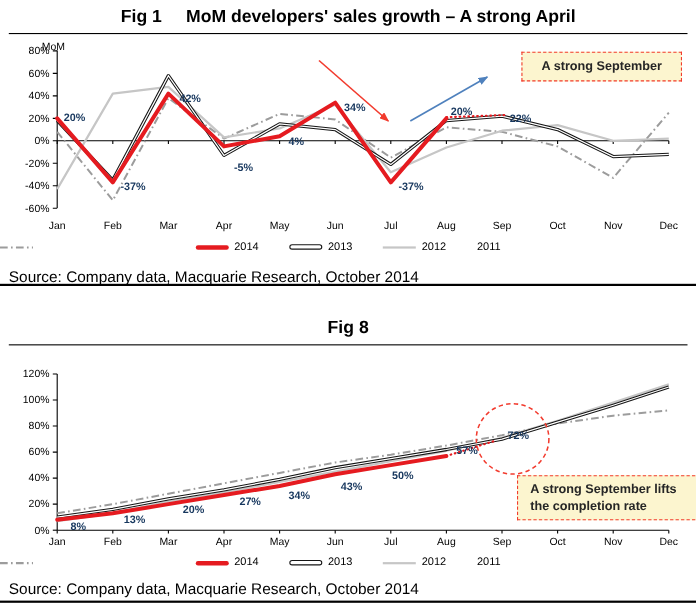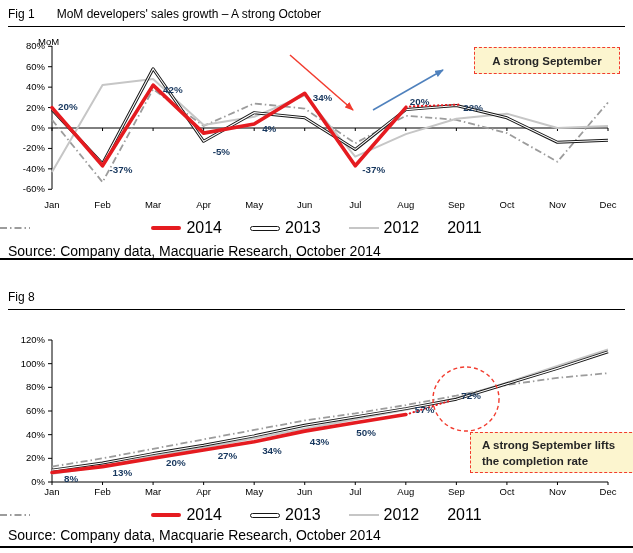--- a/index.html
+++ b/index.html
@@ -1,31 +1,31 @@
 <!DOCTYPE html>
 <html><head>
 <meta charset="utf-8">
 <style>
   html,body{margin:0;padding:0;background:#fff;}
   .page{position:relative;width:633px;height:553px;background:#fff;overflow:hidden;
         font-family:"Liberation Sans","DejaVu Sans",sans-serif;color:#000;}
   .fig-header{position:absolute;left:8px;width:617px;display:flex;gap:22px;
-        font-size:12px;font-weight:normal;border-bottom:1.5px solid #000;padding-bottom:5px;}
+        font-size:16px;font-weight:bold;border-bottom:1.5px solid #000;padding-bottom:5px;justify-content:center;}
   #fig1-header{top:7px}
   #fig2-header{top:290px}
   svg{position:absolute;left:0;display:block;}
   #chart1{top:28px}
   #chart2{top:315px}
   svg text{font-family:"Liberation Sans","DejaVu Sans",sans-serif;}
   text.tick{font-size:9.5px;fill:#000;}
   text.month{font-size:9.5px;fill:#000;}
   text.ylab{font-size:9.5px;fill:#000;}
   text.dlabel{font-size:9.8px;font-weight:bold;fill:#17375e;}
   .legend{position:absolute;left:0;width:633px;display:flex;justify-content:center;
-        align-items:center;gap:28px;font-size:16px;}
+        align-items:center;gap:28px;font-size:10px;}
   #legend1{top:219px}
   #legend2{top:506px}
   .legend-item{display:flex;align-items:center;gap:5px;}
   .sw2014{width:30px;height:4px;background:#e51b20;border-radius:2px;}
   .sw2013{width:30px;height:5px;border:1.4px solid #161616;border-radius:3px;background:#fff;box-sizing:border-box;}
   .sw2012{width:30px;height:2px;background:#c6c6c6;}
   .sw2011{display:block;}
   .source{position:absolute;left:8px;font-size:14px;}
   .rule{position:absolute;left:0;width:633px;background:#000;}
   #rule1{top:258px;height:1.5px;}
@@ -37,21 +37,21 @@
   #source1{top:243px}
   #source2{top:527px}
 </style>
 </head>
 <body>
 
 <div class="page">
 
   <div class="fig-header" id="fig1-header">
     <span>Fig 1</span>
-    <span>MoM developers' sales growth – A strong October</span>
+    <span>MoM developers' sales growth – A strong April</span>
   </div>
 
   <svg id="chart1" width="633" height="187">
       <defs>
         <marker id="arr0-0" viewBox="0 0 9 7" refX="8" refY="3.5" markerWidth="9" markerHeight="7" orient="auto" markerUnits="userSpaceOnUse">
           <path d="M0,0 L9,3.5 L0,7 Z" fill="#f23b2e"></path>
         </marker>
         <marker id="arr0-1" viewBox="0 0 9 7" refX="8" refY="3.5" markerWidth="9" markerHeight="7" orient="auto" markerUnits="userSpaceOnUse">
           <path d="M0,0 L9,3.5 L0,7 Z" fill="#4f81bd"></path>
         </marker>

